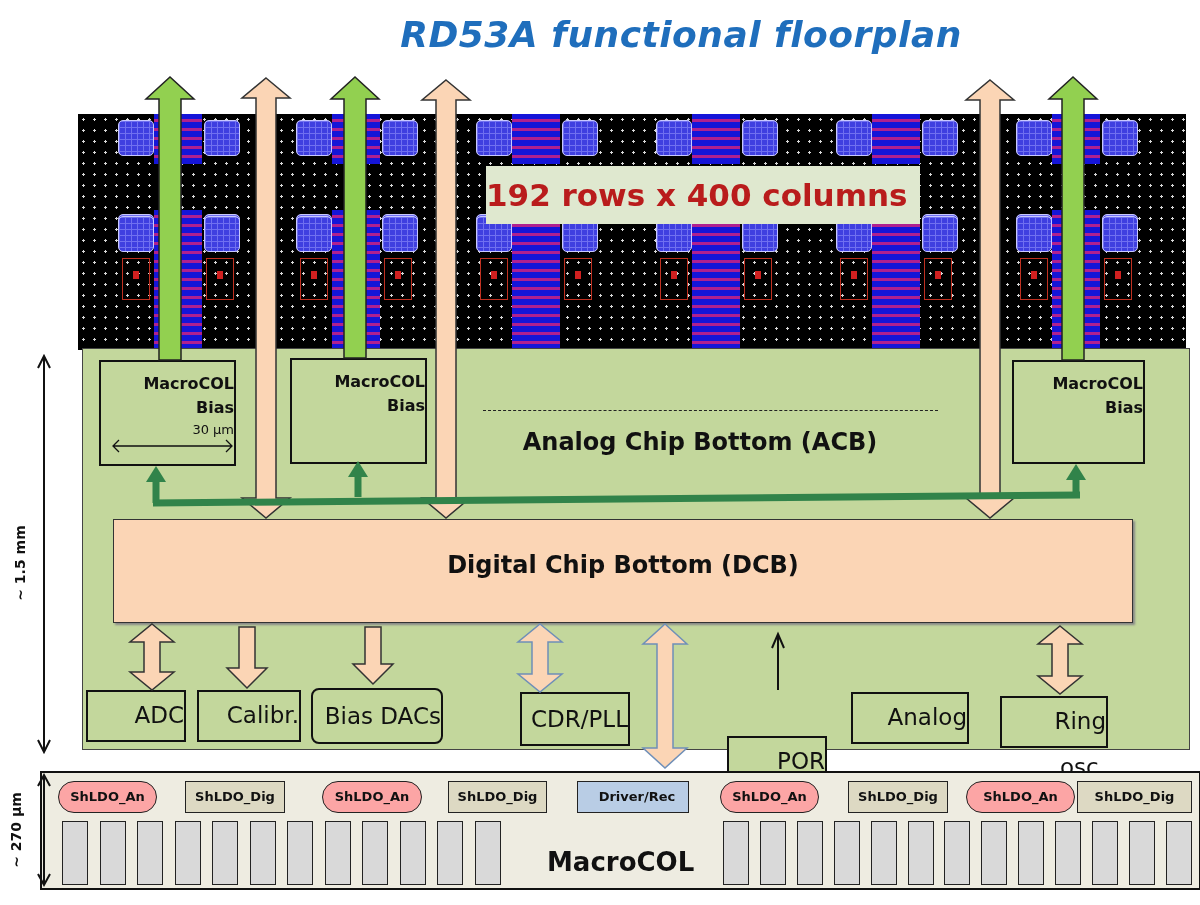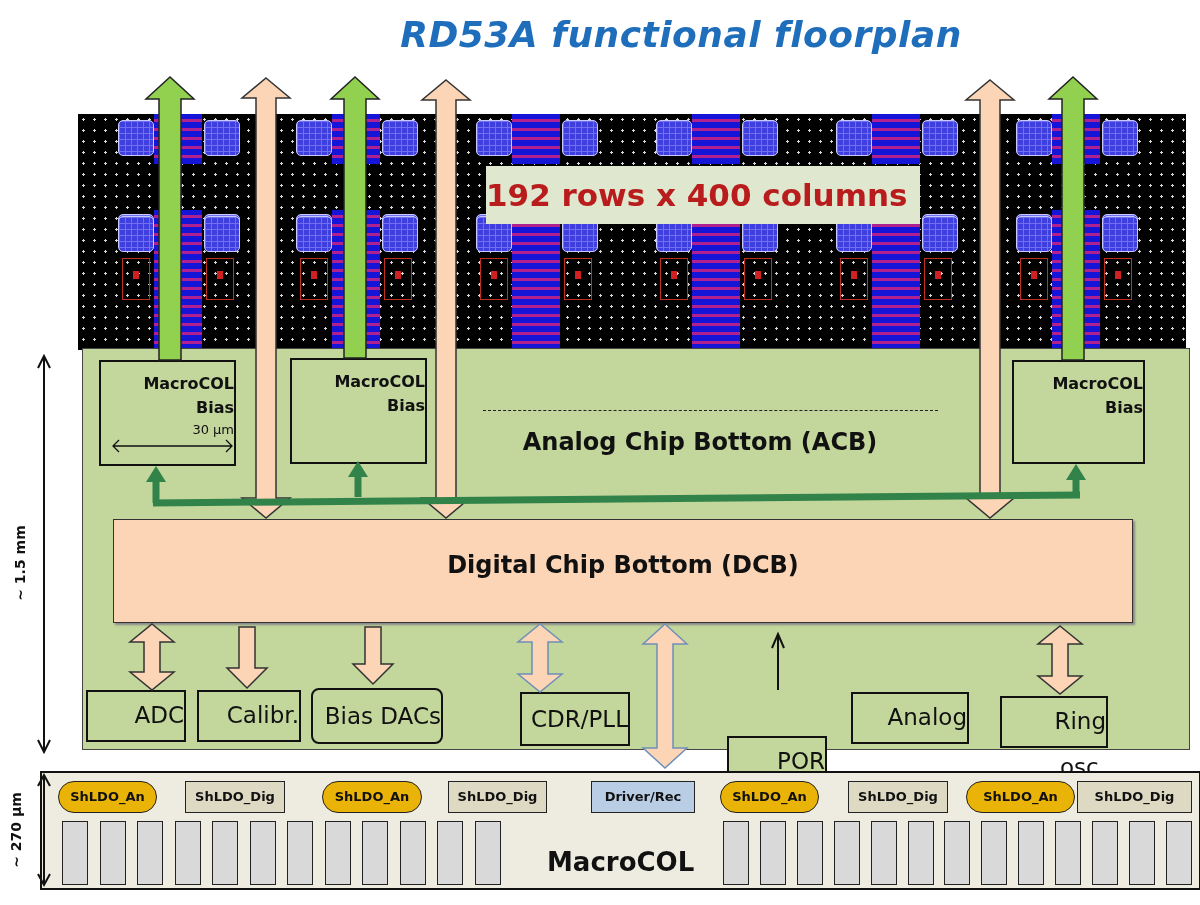--- a/index.html
+++ b/index.html
@@ -20,21 +20,21 @@
   #acb-region{left:82px;top:348px;width:1106px;height:400px;background:#c3d79c;border:1px solid #444;}
   .box{position:absolute;border:2px solid #111;background:#c3d79c;text-align:right;color:#111;}
   .mc-label{font-weight:bold;font-size:16px;line-height:24px;margin-top:10px;}
   #acb-label{left:470px;top:428px;width:460px;text-align:center;font-weight:bold;font-size:24px;color:#111;}
   #acb-dashes{left:483px;top:410px;width:455px;border-top:1px dashed #222;}
   #dcb{left:113px;top:519px;width:1018px;height:102px;background:#fbd5b5;border:1px solid #333;box-shadow:2px 2px 2px #888;
     text-align:center;line-height:90px;font-weight:bold;font-size:24px;color:#111;}
   .periph{font-size:23px;line-height:46px;}
   #padframe{left:40px;top:771px;width:1157px;height:115px;background:#eeece1;border:2px solid #111;}
   .ldo{position:absolute;top:8px;height:30px;border:1px solid #222;font-weight:bold;font-size:13px;line-height:30px;text-align:center;color:#111;}
-  .ldo-an{background:#eab308;border-radius:16px;}
+  .ldo-an{background:#fca5a5;border-radius:16px;}
   .ldo-dig{background:#ddd9c3;}
   .ldo-drv{background:#b9cde5;}
   .pad{position:absolute;top:48px;width:24px;height:62px;background:#d9d9d9;border:1px solid #222;}
   #pad-label{left:505px;top:74px;font-weight:bold;font-size:26px;color:#111;}
   .vlabel{position:absolute;font-weight:bold;color:#111;font-size:15px;white-space:nowrap;transform:rotate(-90deg);transform-origin:center;}
   .side-text{position:absolute;font-weight:bold;font-size:14px;white-space:nowrap;transform:rotate(-90deg);color:#111;}
   svg{position:absolute;left:0;top:0;overflow:visible;}
 </style>
 </head>
 <body>
@@ -162,21 +162,21 @@
 <div class="box periph" style="left:727px;top:724px;width:96px;height:48px;margin-top:12px;">POR</div>
 <div class="box periph" style="left:851px;top:692px;width:114px;height:48px;">Analog</div>
 <div class="box periph" style="left:1000px;top:696px;width:104px;height:48px;">Ring osc.</div>
 
 <div id="padframe" class="abs">
   <div id="ldo-row">
       <div class="ldo ldo-an" style="left: 16px; width: 97px;">ShLDO_An</div>
       <div class="ldo ldo-dig" style="left: 143px; width: 98px;">ShLDO_Dig</div>
       <div class="ldo ldo-an" style="left: 280px; width: 98px;">ShLDO_An</div>
       <div class="ldo ldo-dig" style="left: 406px; width: 97px;">ShLDO_Dig</div>
-      <div class="ldo ldo-drv" style="left: 549px; width: 102px;">Driver/Rec</div>
+      <div class="ldo ldo-drv" style="left: 535px; width: 102px; padding-left: 8px;">Driver/Rec</div>
       <div class="ldo ldo-an" style="left: 678px; width: 97px;">ShLDO_An</div>
       <div class="ldo ldo-dig" style="left: 806px; width: 98px;">ShLDO_Dig</div>
       <div class="ldo ldo-an" style="left: 924px; width: 107px;">ShLDO_An</div>
       <div class="ldo ldo-dig" style="left: 1035px; width: 113px;">ShLDO_Dig</div>
     </div>
   <div id="pad-row">
       <div class="pad" style="left: 20px;"></div>
       <div class="pad" style="left: 57.5px;"></div>
       <div class="pad" style="left: 95px;"></div>
       <div class="pad" style="left: 132.5px;"></div>

